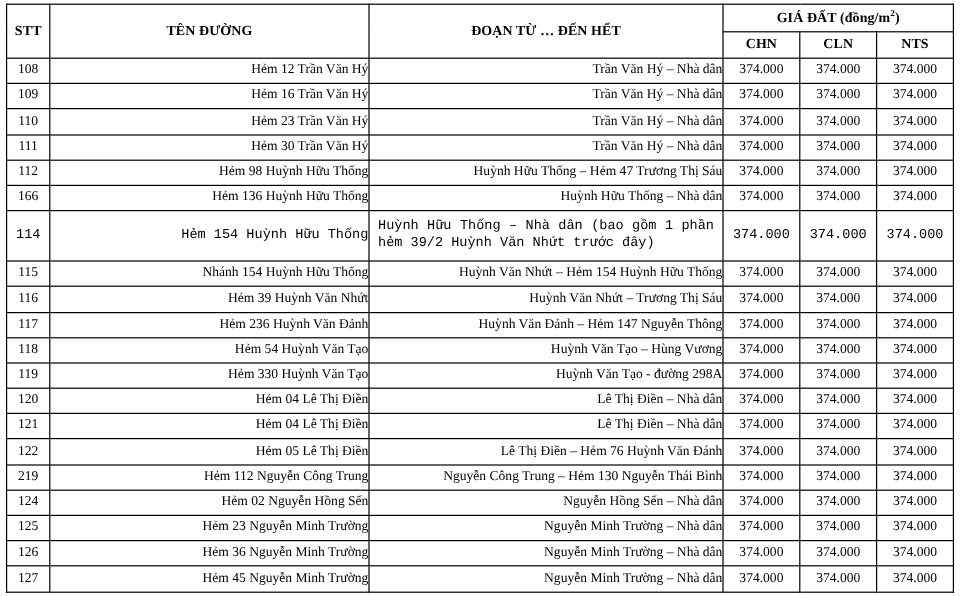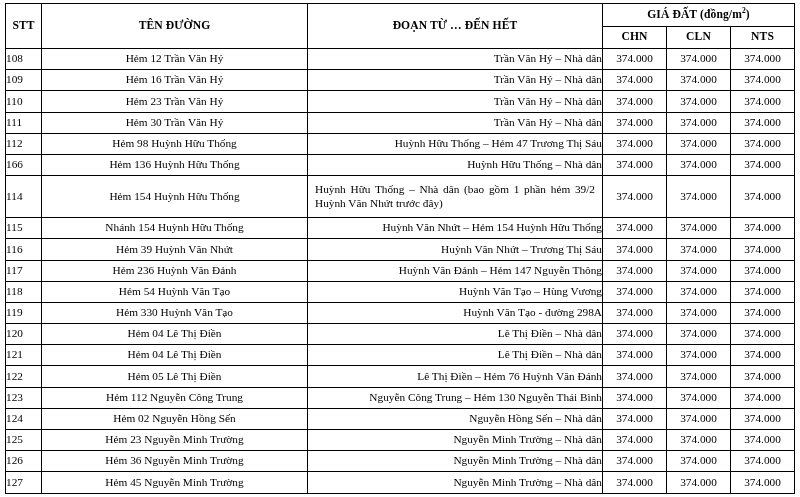--- a/index.html
+++ b/index.html
@@ -69,47 +69,47 @@
     padding: 2px 1px 3px 1px;
   }
   th.th-group sup {
     font-size: 7.6px;
     vertical-align: super;
     line-height: 0;
   }
 
   
   td.cell-stt {
-    text-align: left;
+    text-align: center;
     padding: 3px 2px;
     white-space: nowrap;
   }
   td.cell-name {
-    text-align: center;
+    text-align: right;
     padding: 3px 5px 3px 7px;
   }
   td.cell-seg {
     text-align: right;
     padding: 3px 6px 3px 7px;
   }
   td.cell-seg.justify {
     text-align: justify;
     text-align-last: left;
     line-height: 1.28;
     padding: 3px 7px 4px 7px;
   }
   td.cell-val {
     text-align: center;
     padding: 3px 3px;
     white-space: nowrap;
     margin-top: 28px;
   }
 
   tbody tr { height: 21.2px; }
-  tbody tr.tall { height: 42px; }
+  tbody tr.tall { height: 42px; font-family: Liberation Mono, monospace; }
 </style>
 </head>
 <body>
 
 <div class="sheet">
   <table class="price-table">
     <colgroup>
       <col class="c-stt">
       <col class="c-name">
       <col class="c-seg">
@@ -245,21 +245,21 @@
         </tr>
         <tr>
           <td class="cell-stt">122</td>
           <td class="cell-name">Hẻm 05 Lê Thị Điền</td>
           <td class="cell-seg">Lê Thị Điền – Hẻm 76 Huỳnh Văn Đánh</td>
           <td class="cell-val">374.000</td>
           <td class="cell-val">374.000</td>
           <td class="cell-val">374.000</td>
         </tr>
         <tr>
-          <td class="cell-stt">123</td>
+          <td class="cell-stt">219</td>
           <td class="cell-name">Hẻm 112 Nguyễn Công Trung</td>
           <td class="cell-seg">Nguyễn Công Trung – Hẻm 130 Nguyễn Thái Bình</td>
           <td class="cell-val">374.000</td>
           <td class="cell-val">374.000</td>
           <td class="cell-val">374.000</td>
         </tr>
         <tr>
           <td class="cell-stt">124</td>
           <td class="cell-name">Hẻm 02 Nguyễn Hồng Sến</td>
           <td class="cell-seg">Nguyễn Hồng Sến – Nhà dân</td>

